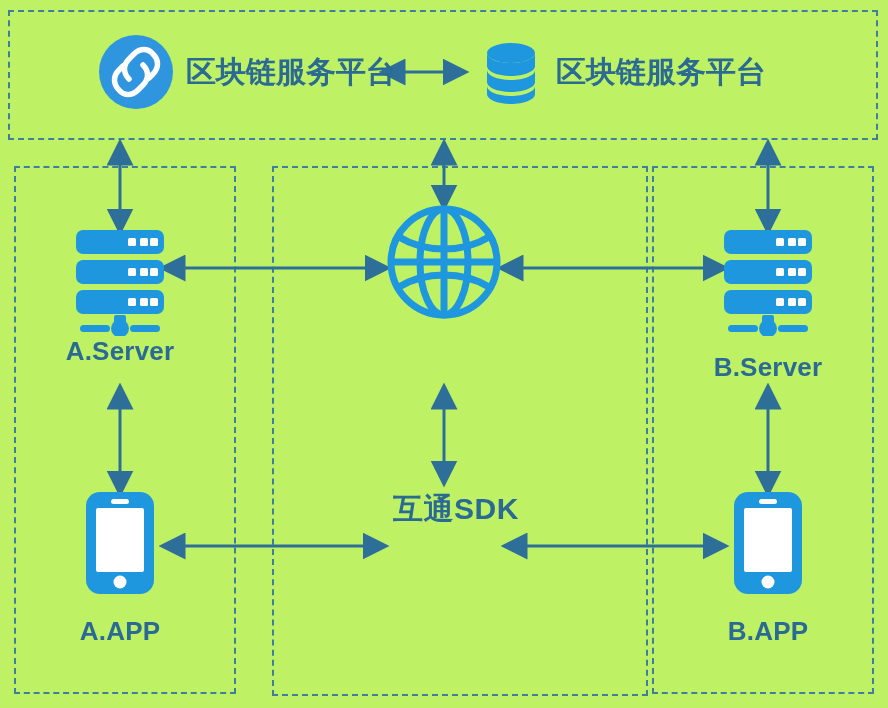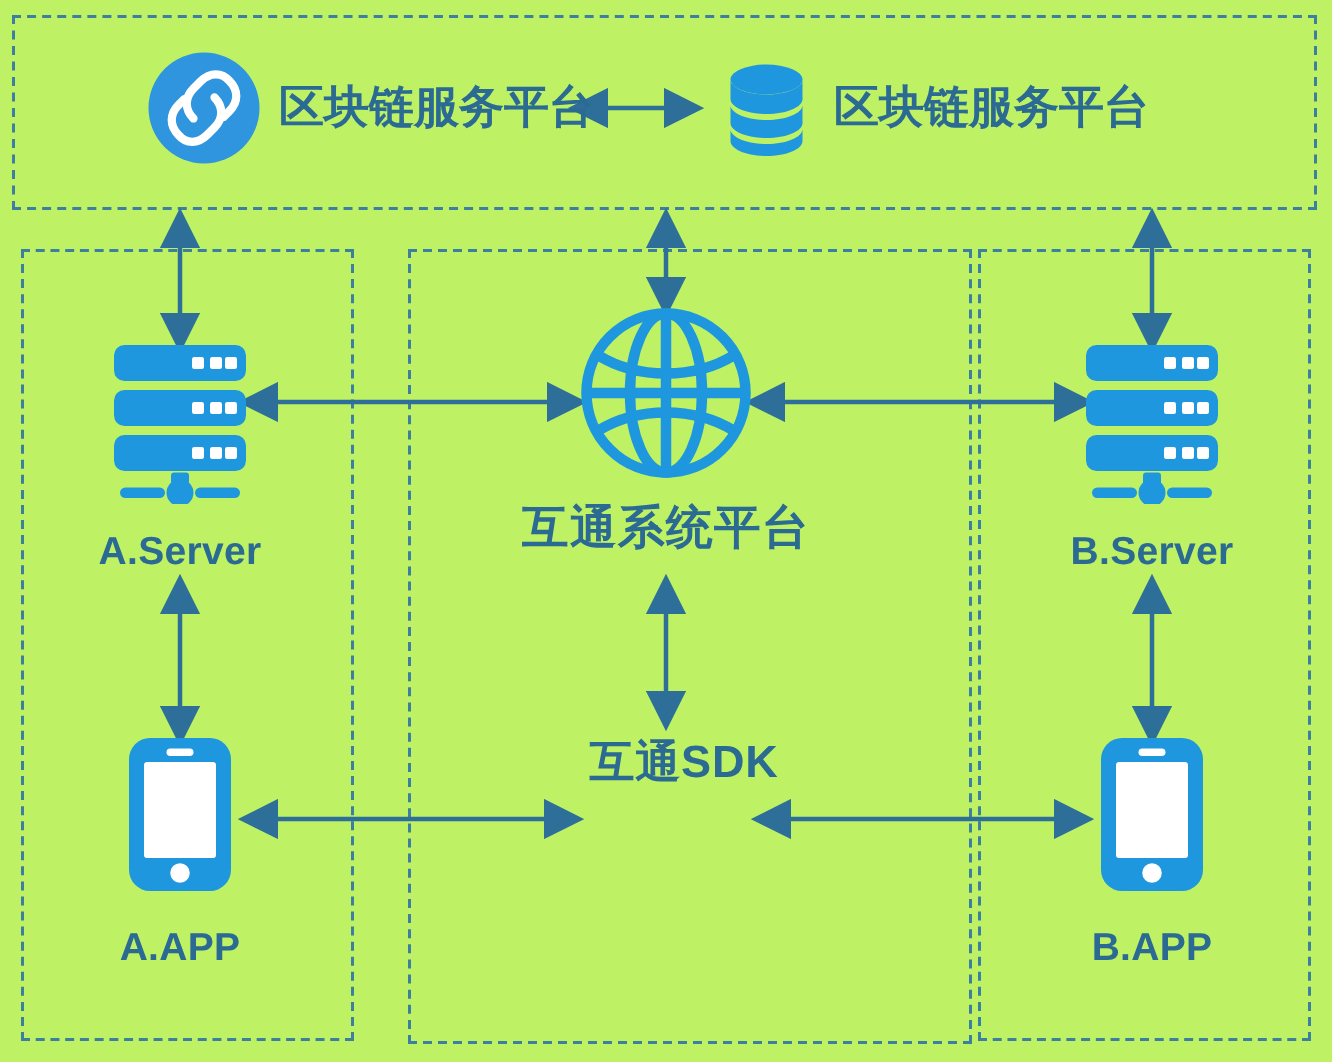--- a/index.html
+++ b/index.html
@@ -173,21 +173,21 @@
           <rect x="78" y="10" width="8" height="8" rx="1.5"></rect>
           <rect x="56" y="40" width="8" height="8" rx="1.5"></rect>
           <rect x="68" y="40" width="8" height="8" rx="1.5"></rect>
           <rect x="78" y="40" width="8" height="8" rx="1.5"></rect>
           <rect x="56" y="70" width="8" height="8" rx="1.5"></rect>
           <rect x="68" y="70" width="8" height="8" rx="1.5"></rect>
           <rect x="78" y="70" width="8" height="8" rx="1.5"></rect>
         </g>
       </svg>
     </div>
-    <div class="node-label label-en" style="margin-top:18px;">A.Server</div>
+    <div class="node-label label-en" style="margin-top:2px;">A.Server</div>
   </div>
 
   <div class="node" style="left:688px; top:228px; width:160px;">
     <div class="icon-wrap" style="position:relative; left:0; top:0;">
       <svg width="96" height="108" viewBox="0 0 96 108" xmlns="http://www.w3.org/2000/svg">
         <g fill="#1f97de">
           <rect x="4" y="2" width="88" height="24" rx="7"></rect>
           <rect x="4" y="32" width="88" height="24" rx="7"></rect>
           <rect x="4" y="62" width="88" height="24" rx="7"></rect>
           <rect x="42" y="87" width="12" height="8" rx="2"></rect>
@@ -217,21 +217,20 @@
         <g fill="none" stroke="#1f97de" stroke-width="7">
           <circle cx="58" cy="58" r="53"></circle>
           <line x1="58" y1="5" x2="58" y2="111"></line>
           <line x1="5" y1="58" x2="111" y2="58"></line>
           <ellipse cx="58" cy="58" rx="24" ry="53"></ellipse>
           <path d="M13 33 C26 41, 42 45, 58 45 C74 45, 90 41, 103 33"></path>
           <path d="M13 83 C26 75, 42 71, 58 71 C74 71, 90 75, 103 83"></path>
         </g>
       </svg>
     </div>
-    <div class="node-label label-cn-lg" style="margin-top:16px;">互通系统平台</div>
   </div>
 
   <div class="node" style="left:40px; top:490px; width:160px;">
     <div class="icon-wrap" style="position:relative; left:0; top:0;">
       <svg width="72" height="106" viewBox="0 0 72 106" xmlns="http://www.w3.org/2000/svg">
         <rect x="2" y="2" width="68" height="102" rx="14" fill="#1f97de"></rect>
         <rect x="12" y="18" width="48" height="64" rx="2" fill="#ffffff"></rect>
         <rect x="27" y="9" width="18" height="5" rx="2.5" fill="#ffffff"></rect>
         <circle cx="36" cy="92" r="6.5" fill="#ffffff"></circle>
       </svg>

